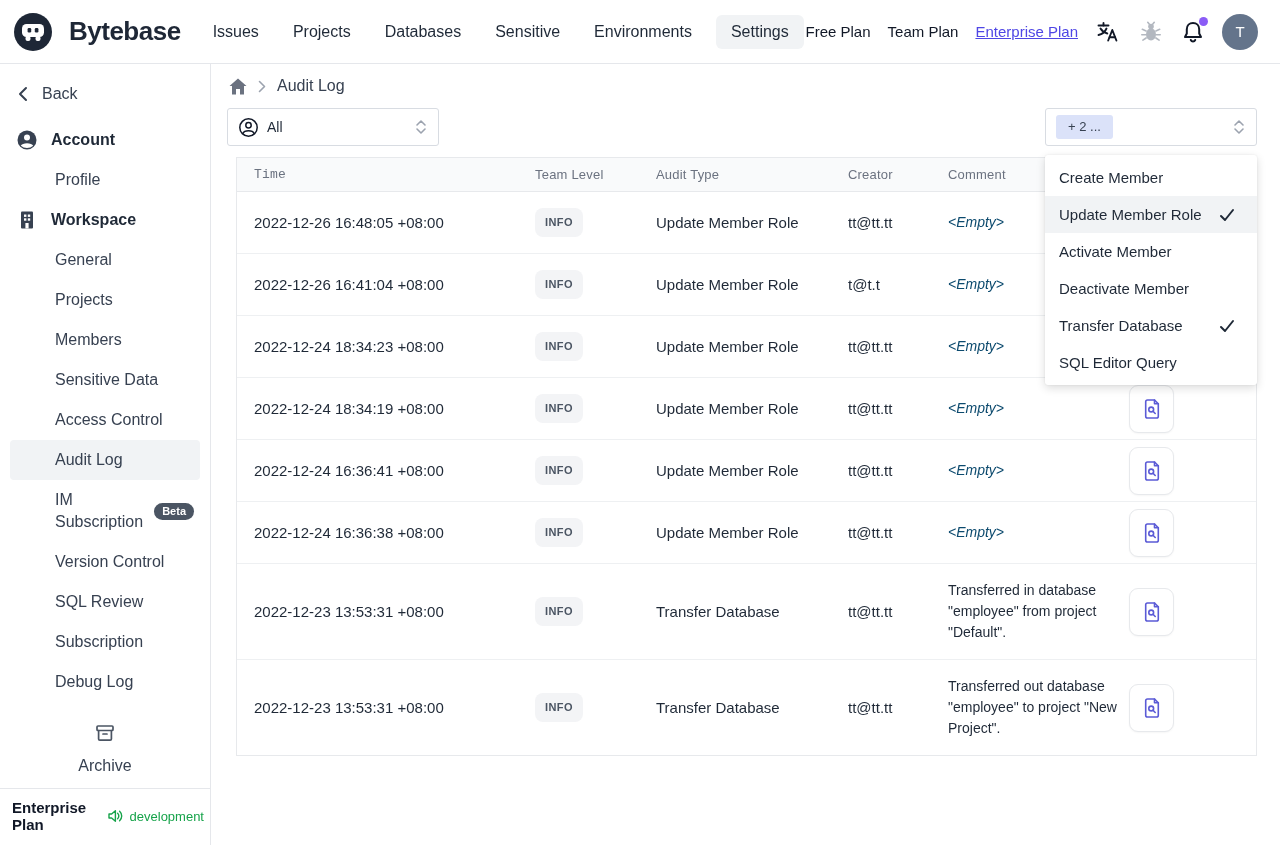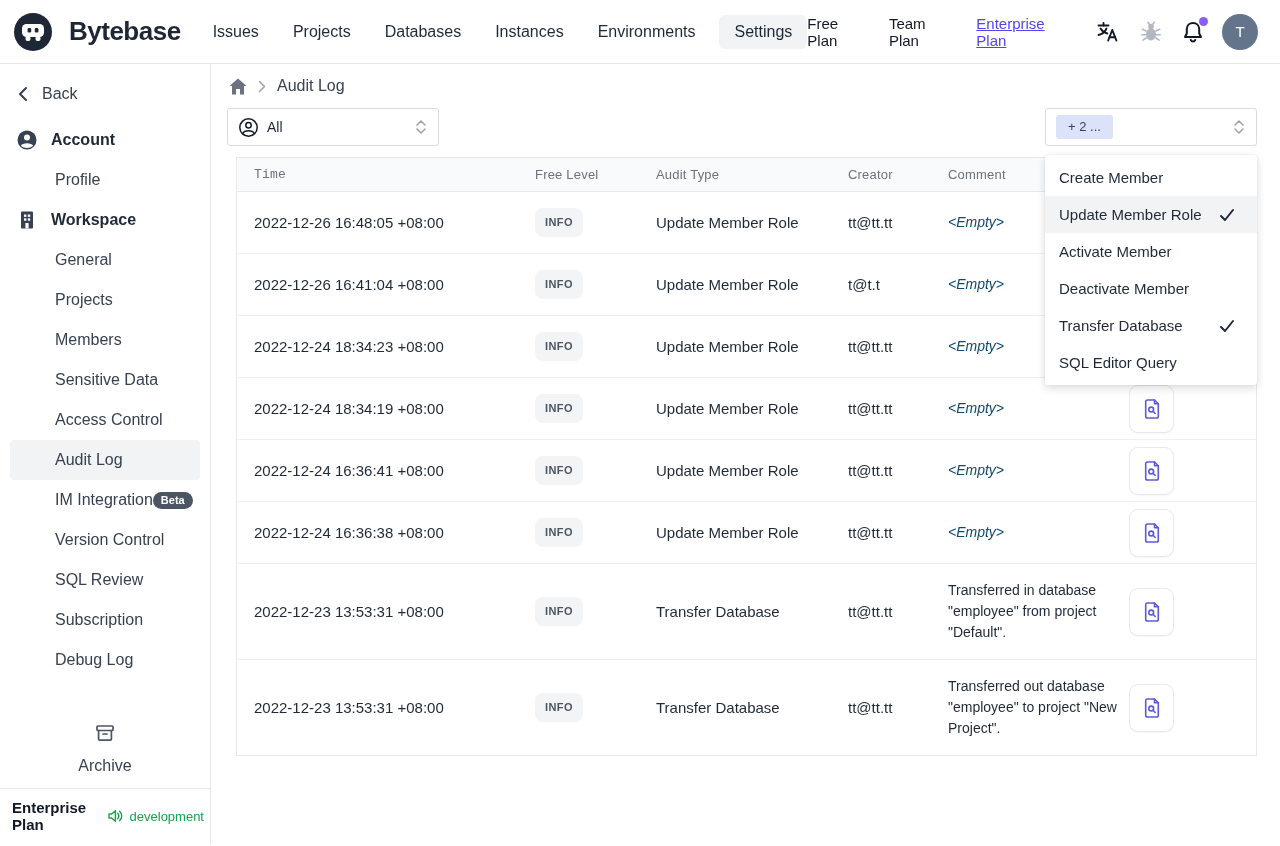--- a/index.html
+++ b/index.html
@@ -100,21 +100,21 @@
         <rect x="20.8" y="15" width="3.6" height="4.4" rx="1.2" fill="#1e2736"></rect>
       </svg>
     </span>
     <span class="brand-name">Bytebase</span>
   </div>
 
   <nav class="nav-links">
       <a class="nav-link">Issues</a>
       <a class="nav-link">Projects</a>
       <a class="nav-link">Databases</a>
-      <a class="nav-link">Instances</a>
+      <a class="nav-link">Sensitive</a>
       <a class="nav-link">Environments</a>
       <a class="nav-link active">Settings</a>
     </nav>
 
   <div class="nav-right">
     <span class="plan-label">Free Plan</span>
     <span class="plan-label">Team Plan</span>
     <a class="plan-link">Enterprise Plan</a>
 
     <button class="icon-btn">
@@ -227,21 +227,21 @@
   </div>
           <div class="sub-item">
     <span class="sub-label">Access Control</span>
 
   </div>
           <div class="sub-item active">
     <span class="sub-label">Audit Log</span>
 
   </div>
           <div class="sub-item">
-    <span class="sub-label">IM Integration</span>
+    <span class="sub-label">IM Subscription</span>
     <span class="beta-badge">Beta</span>
   </div>
           <div class="sub-item">
     <span class="sub-label">Version Control</span>
 
   </div>
           <div class="sub-item">
     <span class="sub-label">SQL Review</span>
 
   </div>
@@ -324,21 +324,21 @@
           </svg>
         </span>
       </div>
     </div>
 
     <div class="table-wrap">
       <table>
         <thead>
           <tr>
             <th class="col-time">Time</th>
-            <th class="col-level">Free Level</th>
+            <th class="col-level">Team Level</th>
             <th class="col-type">Audit Type</th>
             <th class="col-creator">Creator</th>
             <th class="col-comment">Comment</th>
             <th></th>
           </tr>
         </thead>
         <tbody>
             <tr class="audit-row">
     <td class="td-time">2022-12-26 16:48:05 +08:00</td>
     <td>

